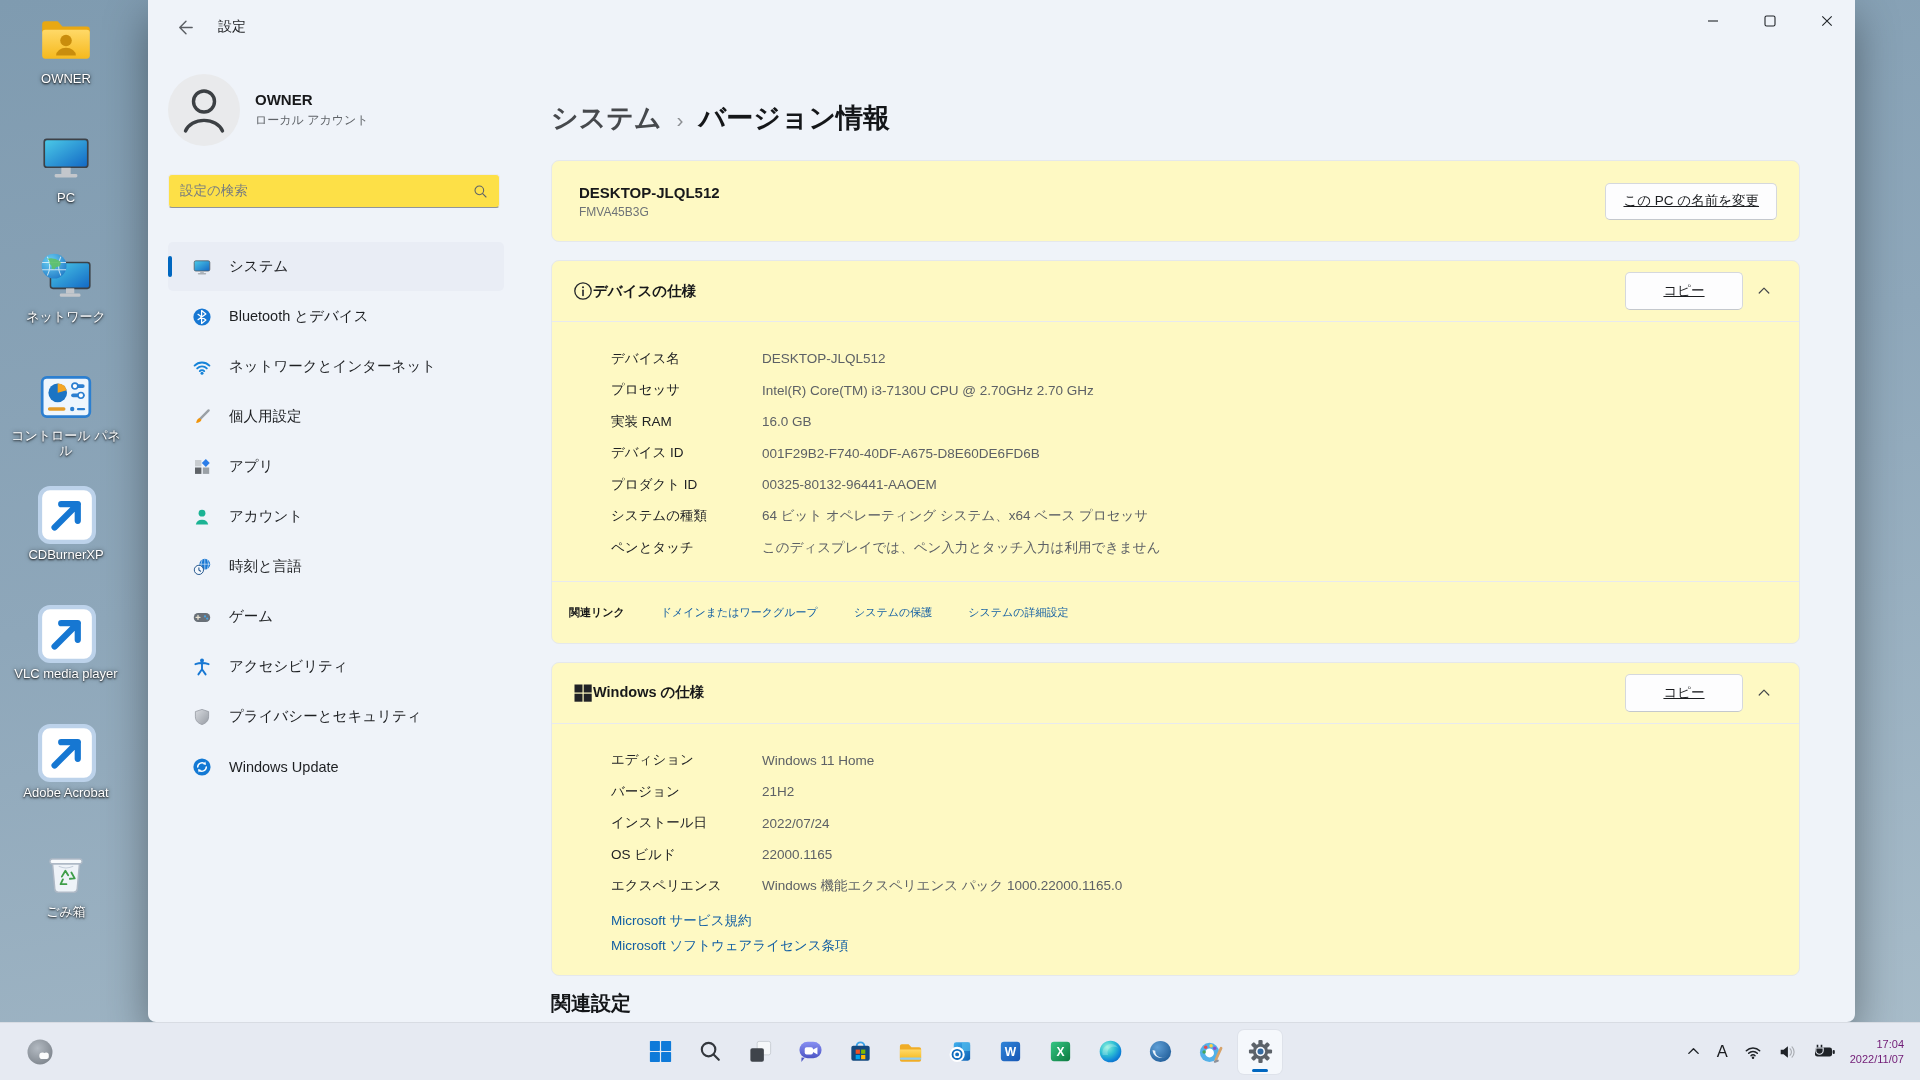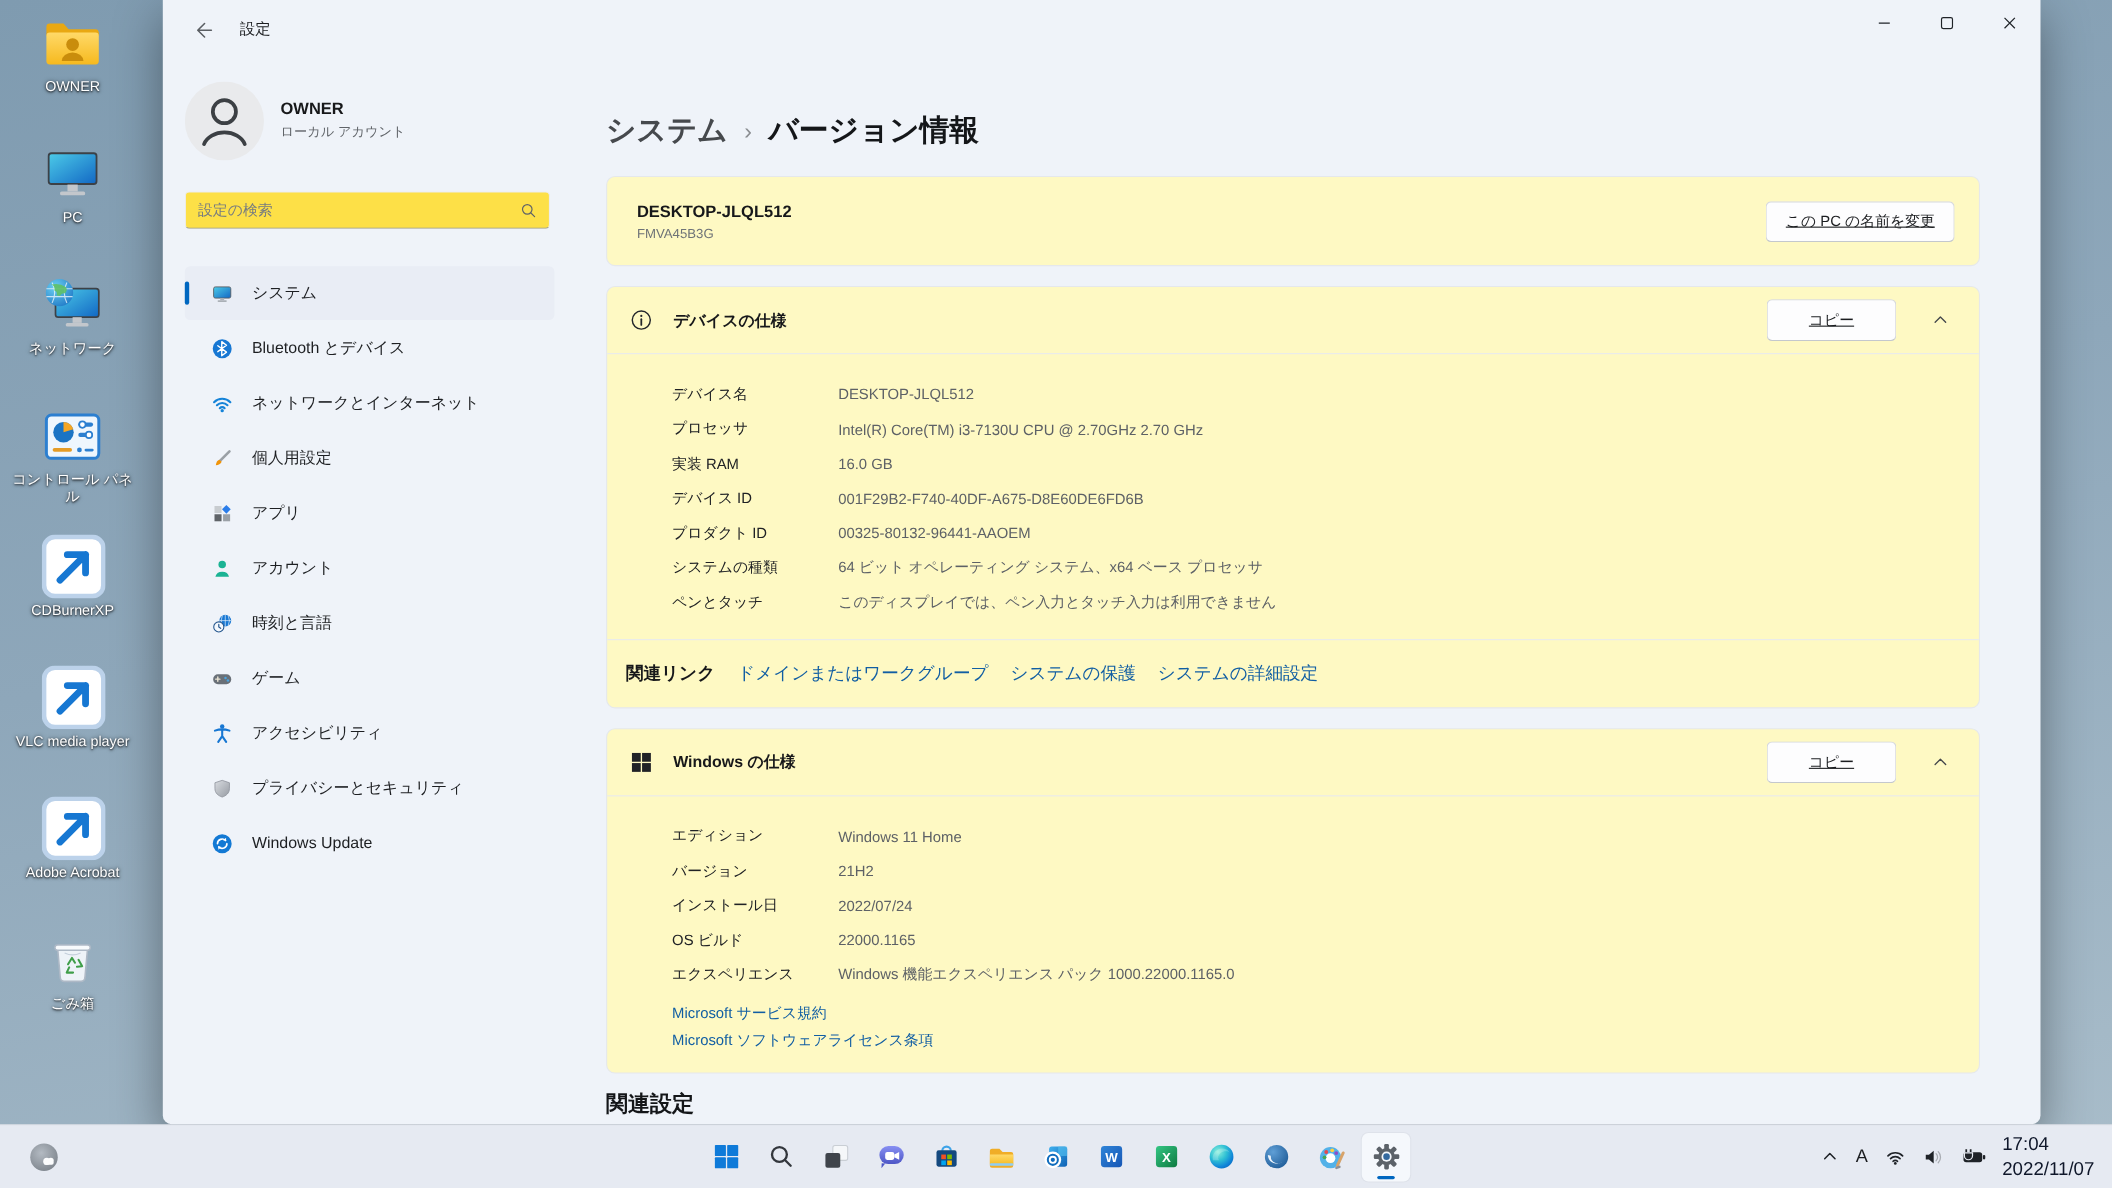--- a/index.html
+++ b/index.html
@@ -55,31 +55,31 @@
   .crumb-page{ font-size:27px; font-weight:600; color:#141619; }
 
   .card{ background:#fef9c3; border:1px solid #e5e8ec; border-radius:8px; margin-top:0; }
   .card + .card{ margin-top:18px; }
   .card-devname{ margin-top:24px; height:82px; display:flex; align-items:center; justify-content:space-between; padding:0 22px 0 27px; }
   .dev-name{ font-size:15px; font-weight:600; color:#17181a; }
   .dev-model{ font-size:12px; color:#6e7377; margin-top:4px; }
   .btn{ background:#fdfdfe; border:1px solid #d5d8dd; border-bottom-color:#c4c8cd; border-radius:5px;
     color:#1b1d20; font-size:13.5px; font-family:inherit; cursor:pointer;text-decoration:underline; }
   .rename-btn{ height:37px; padding:0 17px; }
-  .sec-header{ height:60px; display:flex; align-items:center; gap:19px; padding:0 14px 0 21px; }
+  .sec-header{ height:60px; display:flex; align-items:center; padding:0 14px 0 21px; }
   .sec-icon{ width:20px; height:20px; flex:0 0 auto; }
   .sec-title{ flex:1; font-size:14.5px; font-weight:600; color:#17181a; }
   .copy-btn{ width:118px; height:38px; }
   .chev-btn{ width:42px; height:38px; background:none; border:none; display:flex; align-items:center; justify-content:center; cursor:pointer; border-radius:5px; }
   .divider{ height:1px; background:#e8eaee; }
   .spec-rows{ padding:21px 20px 17px 59px; }
   .spec-row{ display:flex; align-items:center; min-height:31.5px; font-size:13.5px; }
   .spec-label{ width:151px; flex:0 0 auto; color:#202225; }
   .spec-value{ color:#5d6166; }
-  .related-row{ display:flex; align-items:center; height:61px; padding-left:17px; gap:20px; font-size:16px; }
+  .related-row{ display:flex; align-items:center; height:61px; padding-left:17px; gap:36px; font-size:11px; }
   .related-label{ font-weight:700; color:#17181a; }
   .rlink{ color:#115ea3; text-decoration:none; cursor:pointer; }
   .ms-links{ padding:6px 0 20px 59px; display:flex; flex-direction:column; gap:7px; font-size:13.5px; }
   .related-settings{ margin-top:14px; font-size:20px; font-weight:700; color:#141619; padding-bottom:18px;
     border-bottom:1px solid #dfe3e9; }
 
   
   .taskbar{ position:absolute; left:0; bottom:0; width:100%; height:58px;
     background:#e6eaf2; border-top:1px solid rgba(0,0,0,.06); }
   .widget{ position:absolute; left:20px; top:50%; transform:translateY(-50%); width:40px; height:40px;
@@ -89,21 +89,21 @@
     display:flex; align-items:center; gap:6px; }
   .task-ico{ width:44px; height:44px; border-radius:6px; display:flex; align-items:center; justify-content:center;
     position:relative; cursor:pointer; }
   .task-ico svg{ width:27px; height:27px; }
   .task-ico.active{ background:#f5f8fc; box-shadow:0 0 0 1px rgba(0,0,0,.03); }
   .task-ico.active::after{ content:""; position:absolute; bottom:2px; left:50%; transform:translateX(-50%);
     width:16px; height:3px; border-radius:2px; background:#0067c0; }
   .tb-right{ position:absolute; right:6px; top:0; height:100%; display:flex; align-items:center; }
   .tray-btn{ height:40px; padding:0 8px; display:flex; align-items:center; justify-content:center; border-radius:5px; cursor:pointer; }
   .ime{ font-size:16.5px; color:#1b1d20; }
-  .clock{ font-size:17px; line-height:1.3; color:#0f172a; padding:0 10px 0 6px; cursor:pointer; }
+  .clock{ text-align:right; font-size:11px; line-height:1.3; color:#701a75; padding:0 10px 0 6px; cursor:pointer; }
 
   .lgl{ font-family:"Liberation Sans",sans-serif; font-weight:bold; fill:#fff; text-anchor:middle; }
 </style>
 </head>
 <body>
 
 <svg width="0" height="0" style="position:absolute">
   <defs>
     <linearGradient id="gScreen" x1="0" y1="0" x2="1" y2="1">
         <stop offset="0" stop-color="#4ccbe8"></stop>

